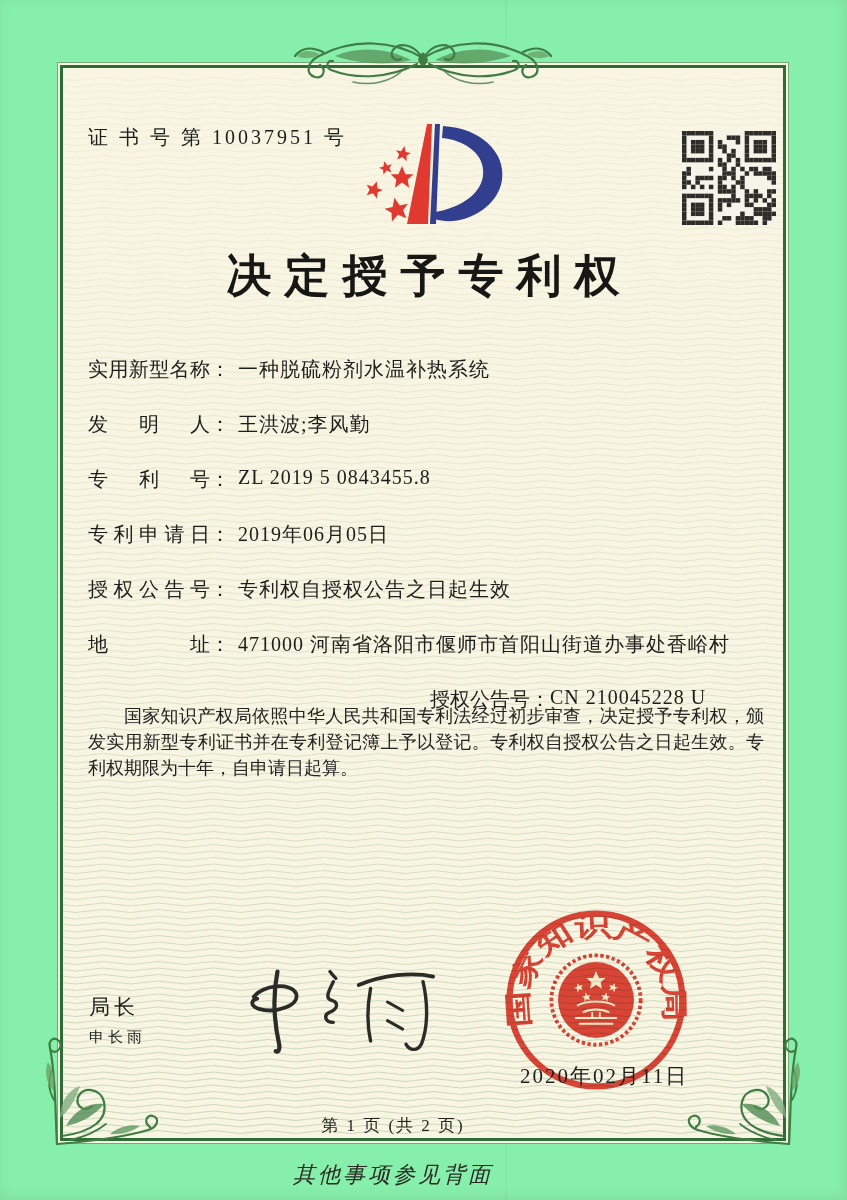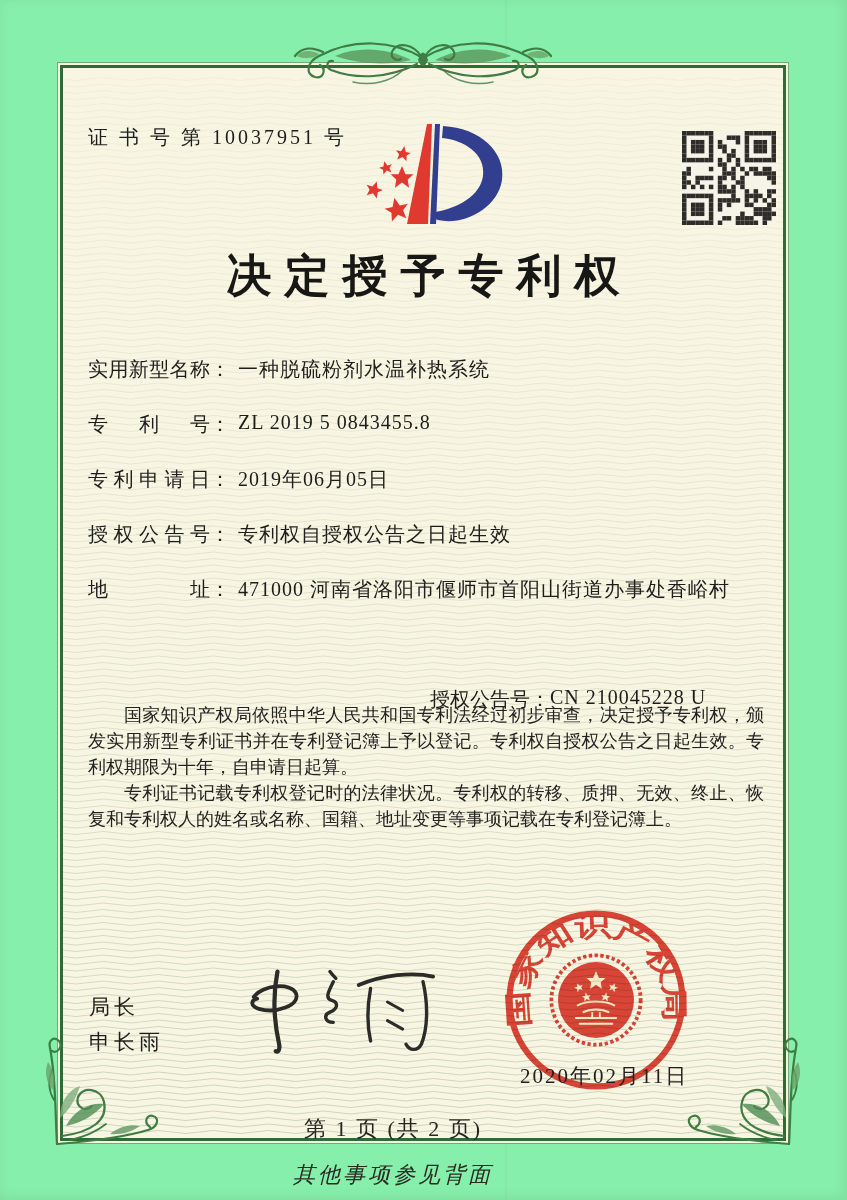--- a/index.html
+++ b/index.html
@@ -18,28 +18,28 @@
   .title{position:absolute;left:57px;top:246px;width:732px;text-align:center;font-size:45px;font-weight:bold;
          letter-spacing:13px;text-indent:13px;color:#171715;}
   .fields{position:absolute;left:88px;top:356px;width:690px;font-size:20px;color:#1d1d1b;}
   .frow{margin-bottom:34px;height:21px;white-space:nowrap;}
   .flabel{display:inline-block;width:122px;text-align:justify;text-align-last:justify;vertical-align:top;font-family:Liberation Mono, monospace;}
   .fcolon{display:inline-block;margin-right:8px;vertical-align:top;}
   .fvalue{letter-spacing:1px;vertical-align:top;text-align:center;}
   .grant{position:absolute;left:88px;top:686px;width:700px;font-size:20px;color:#1d1d1b;white-space:nowrap;}
   .grant .g2{position:absolute;left:342px;top:0;}
   .paras{position:absolute;left:88px;top:703px;width:676px;font-size:18px;line-height:26px;color:#222220;
-         text-align:justify;font-family:Liberation Mono, monospace;}
+         text-align:justify;}
   .paras p{margin:0;text-indent:2em;}
   .sig-title{position:absolute;left:89px;top:993px;font-size:21px;letter-spacing:4px;color:#1d1d1b;}
-  .sig-name{position:absolute;left:89px;top:1028px;font-size:21px;letter-spacing:4px;color:#1d1d1b;}
+  .sig-name{position:absolute;left:89px;top:1028px;font-size:15px;letter-spacing:4px;color:#1d1d1b;}
   .signature{position:absolute;left:225px;top:958px;}
   .seal{position:absolute;left:501px;top:905px;mix-blend-mode:multiply;opacity:.93;}
   .seal-date{position:absolute;left:520px;top:1062px;font-size:21px;letter-spacing:2px;color:#1f1f1d;}
-  .page-info{position:absolute;left:57px;top:1114px;width:672px;text-align:center;font-size:22px;letter-spacing:2px;color:#26261f;}
+  .page-info{position:absolute;left:57px;top:1114px;width:672px;text-align:center;font-size:17px;letter-spacing:2px;color:#26261f;}
   .back-note{position:absolute;left:57px;top:1160px;width:672px;text-align:center;font-size:22px;letter-spacing:3px;color:#2a2a22;font-style:italic;}
 </style>
 </head>
 <body>
 
 <div class="page">
   <div class="fold"></div>
   <div class="frame-bg"></div>
 
   <svg class="waves" width="722" height="1072">
@@ -485,40 +485,42 @@
       <rect x="80.57" y="89.52" width="4.48" height="4.48" fill="#2e2c28"></rect>
     </svg>
 
   <div class="title">决定授予专利权</div>
 
   <div class="fields">
     <div class="frow">
       <span class="flabel">实用新型名称</span><span class="fcolon">：</span><span class="fvalue">一种脱硫粉剂水温补热系统</span>
     </div>
     <div class="frow">
+      <span class="flabel">发明人</span><span class="fcolon">：</span><span class="fvalue">王洪波;李风勤</span>
+    </div>
+    <div class="frow">
       <span class="flabel">专利号</span><span class="fcolon">：</span><span class="fvalue">ZL 2019 5 0843455.8</span>
     </div>
     <div class="frow">
       <span class="flabel">专利申请日</span><span class="fcolon">：</span><span class="fvalue">2019年06月05日</span>
     </div>
     <div class="frow">
       <span class="flabel">授权公告号</span><span class="fcolon">：</span><span class="fvalue">专利权自授权公告之日起生效</span>
     </div>
     <div class="frow">
       <span class="flabel">地址</span><span class="fcolon">：</span><span class="fvalue">471000 河南省洛阳市偃师市首阳山街道办事处香峪村</span>
     </div>
   </div>
 
   <div class="grant">
     <span class="g2"><span>授权公告号</span><span>：</span><span class="fvalue">CN 210045228 U</span></span>
   </div>
 
   <div class="paras">
     <p>国家知识产权局依照中华人民共和国专利法经过初步审查，决定授予专利权，颁发实用新型专利证书并在专利登记簿上予以登记。专利权自授权公告之日起生效。专利权期限为十年，自申请日起算。</p>
-    <p>专利证书记载专利权登记时的法律状况。专利权的转移、质押、无效、终止、恢复和专利权人的姓名或名称、国籍、地址变更等事项记载在专利登记簿上。</p>
   </div>
 
   <div class="sig-title">局长</div>
   <div class="sig-name">申长雨</div>
 
   <svg class="signature" width="220" height="105" viewBox="0 0 260 120">
     <g fill="none" stroke="#2b2b28" stroke-linecap="round">
       <path d="M62,14 C58,34 56,64 64,100 C65,106 63,110 60,108" stroke-width="5"></path>
       <path d="M34,44 C44,30 78,26 84,40 C89,54 60,64 40,58 C30,55 30,48 38,46" stroke-width="4.5"></path>
       <path d="M124,14 C127,18 129,20 131,22" stroke-width="4"></path>

